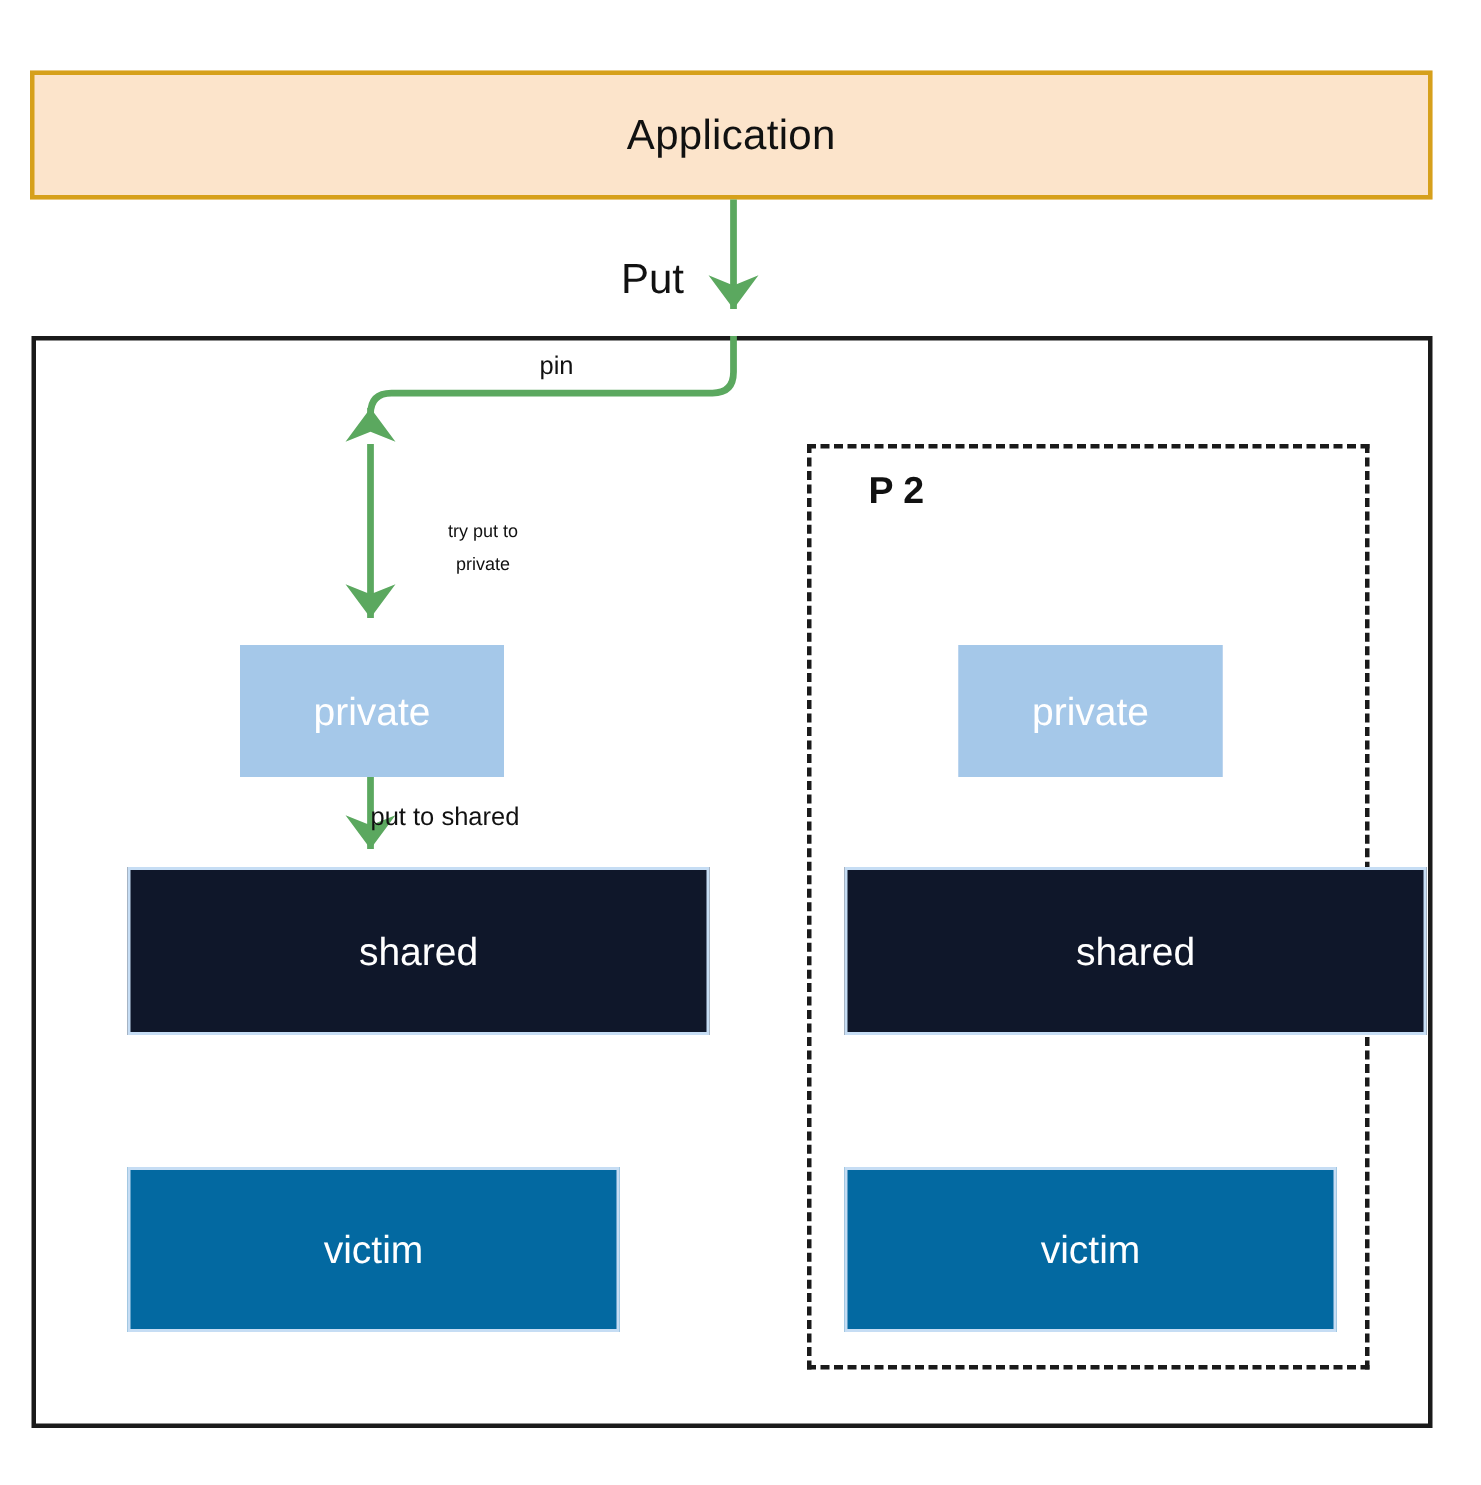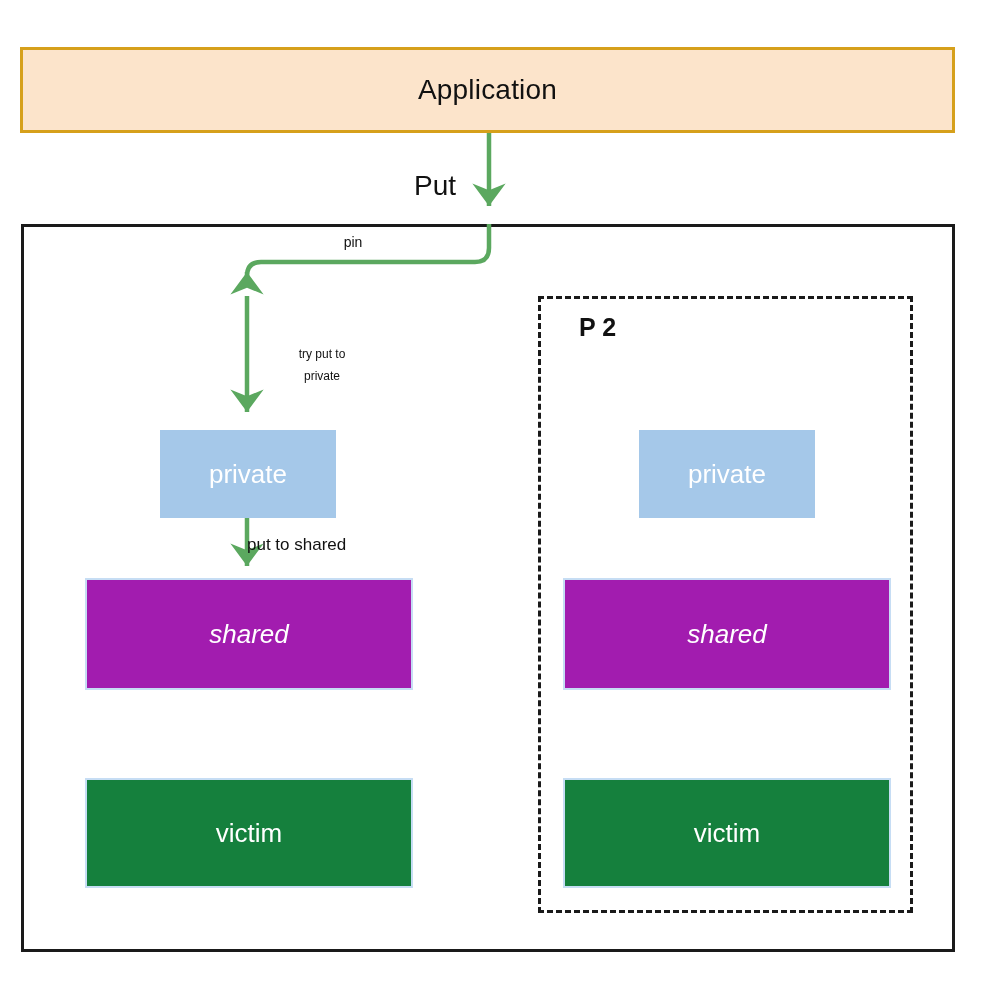--- a/index.html
+++ b/index.html
@@ -25,35 +25,35 @@
     position:absolute;top:296px;width:375px;height:617px;
     box-sizing:border-box;border:3px dashed #1a1a1a;background:transparent;
   }
   .proc-p1{left:63px;}
   .proc-p2{left:538px;font-weight:bold;}
   .proc-label{position:absolute;left:38px;top:14px;font-size:25px;color:#111111;}
 
   .cache-box{position:absolute;box-sizing:border-box;display:flex;
              align-items:center;justify-content:center;color:#ffffff;font-size:26px;}
   .private-box{width:176px;height:88px;background:#a5c8e9;border:1px solid #a5c8e9;}
-  .shared-box{width:328px;height:112px;background:#a21caf;border:2px solid #c6ddf4;font-style:italic;}
-  .victim-box{width:328px;height:110px;background:#15803d;border:2px solid #c6ddf4;}
+  .shared-box{width:388px;height:112px;background:#0f172a;border:2px solid #c6ddf4;}
+  .victim-box{width:328px;height:110px;background:#0369a1;border:2px solid #c6ddf4;}
 
   
   .p1-private{left:160px;top:430px;}
   .p1-shared {left:85px; top:578px;}
   .p1-victim {left:85px; top:778px;}
   
   .p2-private{left:639px;top:430px;}
   .p2-shared {left:563px;top:578px;}
   .p2-victim {left:563px;top:778px;}
 
   .edge-label{position:absolute;color:#111111;text-align:center;white-space:pre-line;}
   .lbl-put{left:404px;top:142px;width:62px;font-size:28px;margin-top:28px;}
-  .lbl-pin{left:318px;top:234px;width:70px;font-size:14px;}
+  .lbl-pin{left:336px;top:234px;width:70px;font-size:17px;}
   .lbl-trypp{left:262px;top:343px;width:120px;font-size:12px;line-height:22px;}
   .lbl-putshared{left:247px;top:535px;width:140px;font-size:17px;text-align:left;}
 </style>
 </head>
 <body>
 
 <div class="stage">
 
   <div class="app-box">
     <span class="app-label">Application</span>

